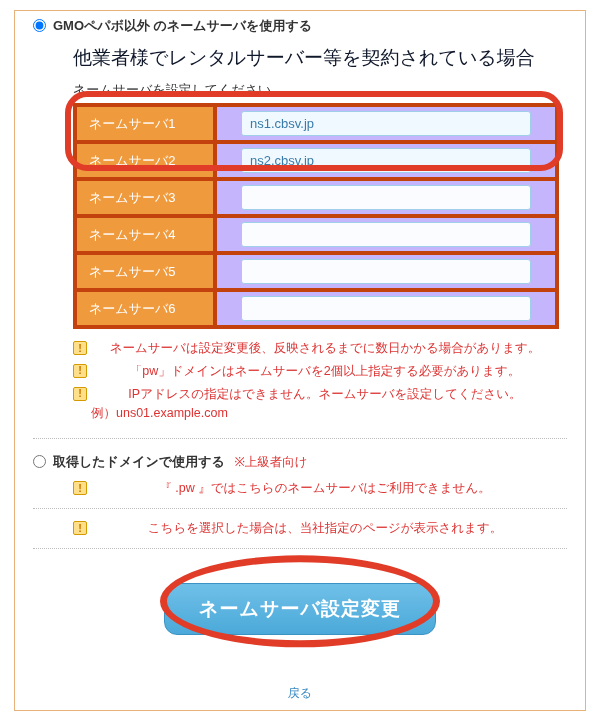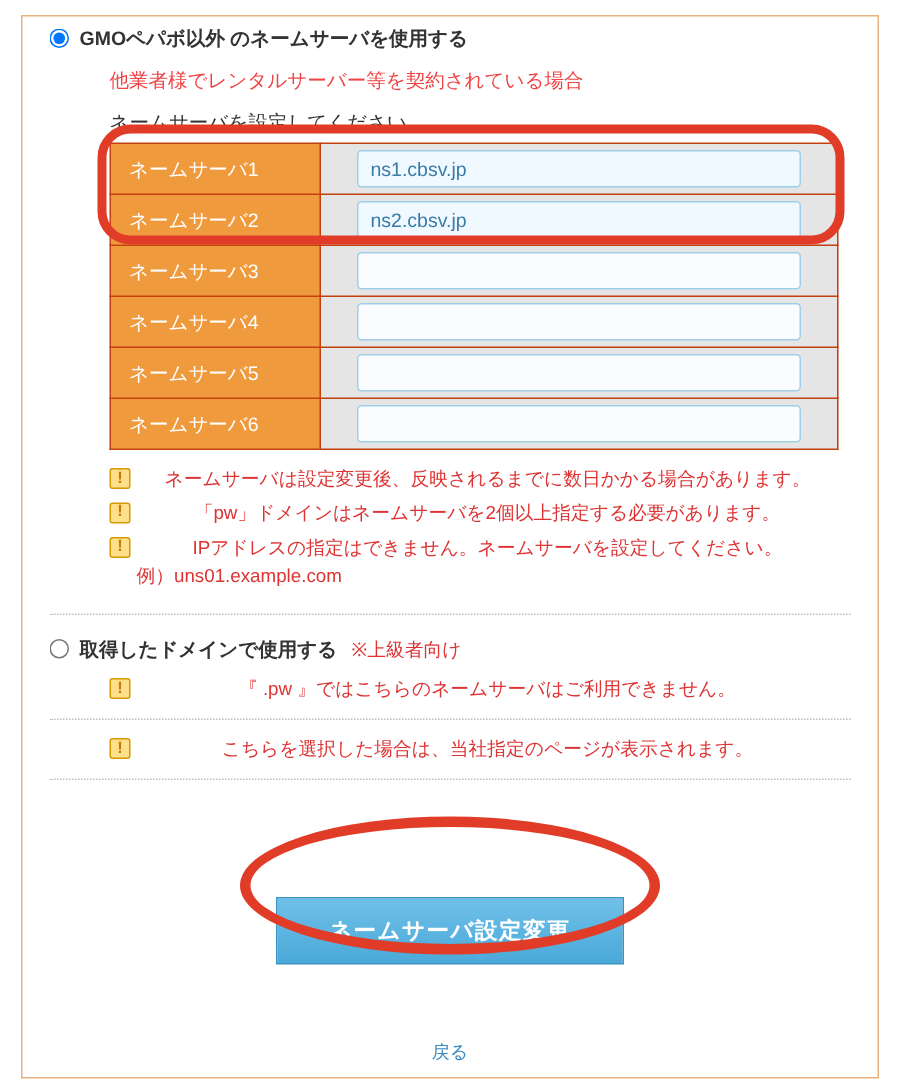--- a/index.html
+++ b/index.html
@@ -24,52 +24,52 @@
       left: 18px;
       top: 8px;
     }
     .opt-title {
       font-weight: bold;
       color: #333;
       font-size: 13px;
     }
     .sub {
       padding: 4px 0 4px 58px;
-      font-size: 13px;
-      color: #ef4444;
+      font-size: 19px;
+      color: #0f172a;
     }
     .sub-inst {
       padding: 6px 0 4px 58px;
       font-size: 13px;
     }
     .ns-table-wrap {
       margin: 0 26px 8px 58px;
       position: relative;
     }
     table.ns {
       width: 100%;
       border-collapse: collapse;
       background: #fff;
     }
     table.ns td {
-      border: 1px solid #c2410c;
+      border: 4px solid #c2410c;
       padding: 0;
       vertical-align: middle;
       margin-top: 40px;
     }
     table.ns .lbl {
       background: #f09a3e;
       color: #fff;
       padding: 6px 12px;
       width: 140px;
       font-size: 13px;
     }
     table.ns .inp {
       padding: 4px 24px;
-      background: #e5e5e5;
+      background: #c4b5fd;
     }
     table.ns input[type=text] {
       width: 100%;
       padding: 4px 8px;
       border: 1px solid #9fcfe8;
       background: #f0f9ff;
       color: #3a7ba8;
       font-size: 13px;
       border-radius: 3px;
     }
@@ -128,28 +128,27 @@
     }
     .btn-wrap {
       position: relative;
       text-align: center;
       padding: 26px 0 18px 0;
     }
     .main-btn {
       display: inline-block;
       background: linear-gradient(#6fc0e8, #4ba9d9);
       color: #fff;
-      font-size: 15px;
+      font-size: 19px;
       font-weight: bold;
       padding: 12px 34px;
       border: 1px solid #3a93c2;
-      border-radius: 0;
+      border-radius: 13px;
       cursor: pointer;
       letter-spacing: 1px;
-      margin-top: 44px;
     }
     .btn-ring {
       position: absolute;
       left: 50%;
       top: 50%;
       transform: translate(-50%, -54%);
       width: 280px;
       height: 92px;
       border: 7px solid #e03c28;
       border-radius: 50%;

